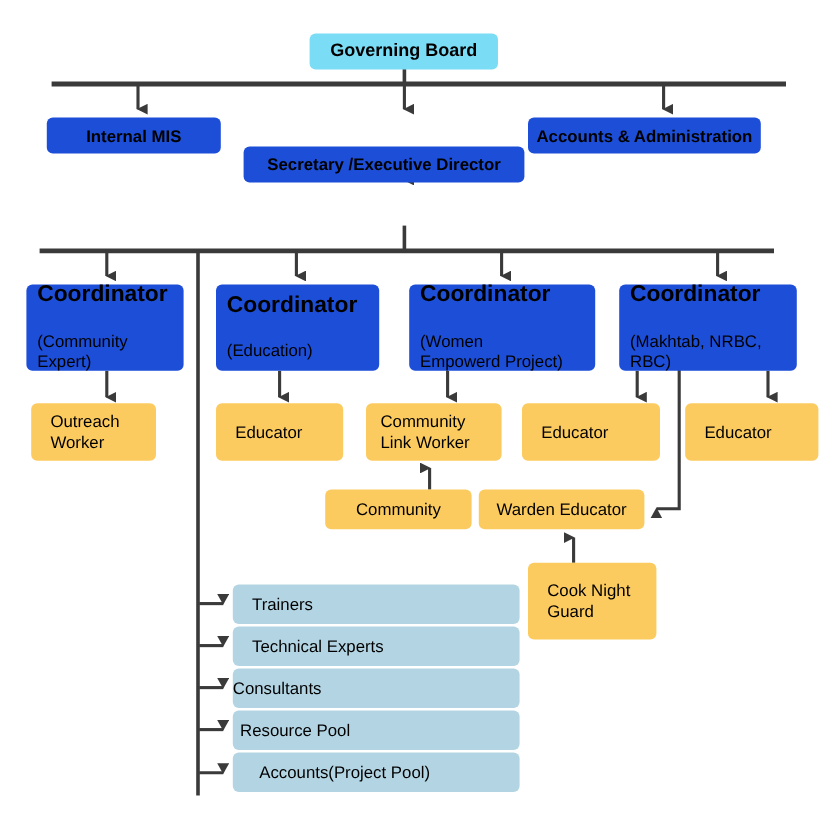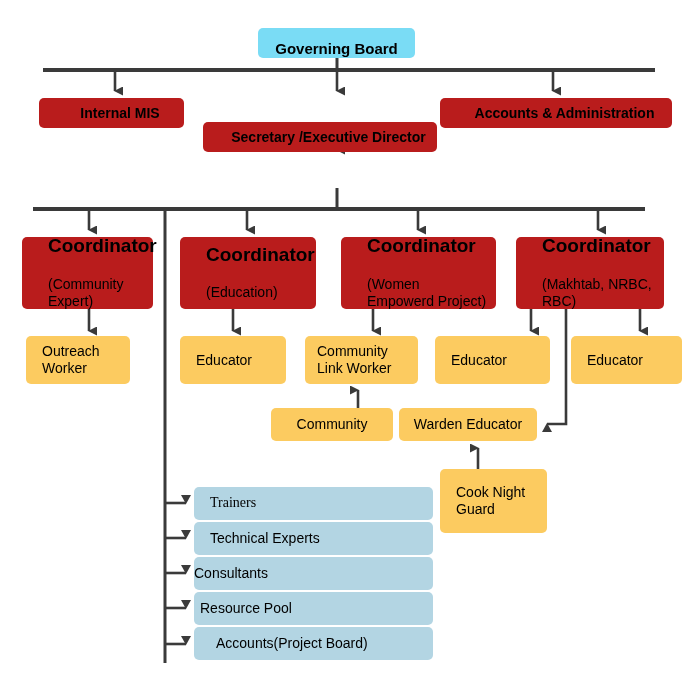--- a/index.html
+++ b/index.html
@@ -29,21 +29,21 @@
   .node-center {
     justify-content: center;
     text-align: center;
   }
   .node-left {
     justify-content: flex-start;
     text-align: left;
   }
   .fill-blue-dark { background: #7adcf5; }
   .fill-blue-light { background: #b3d5e3; }
-  .fill-yellow-light { background: #b91c1c; padding-left: 17px; }
+  .fill-yellow-light { background: #1d4ed8; }
   .fill-yellow-deep { background: #fccb60; }
   .t-14 { font-size: 14px; }
   .t-15 { font-size: 15px; }
   .bold { font-weight: bold; }
 
   .coord-title {
     font-size: 19px;
     font-weight: bold;
     display: block;
     line-height: 1.1;
@@ -128,33 +128,33 @@
 
     <path d="M478,469 L478,448" stroke="#3a3a3a" stroke-width="2.6" fill="none" marker-end="url(#arrow-up)"></path>
 
     <path d="M166,503 L186,503" stroke="#3a3a3a" stroke-width="2.6" fill="none" marker-end="url(#arrow-right)"></path>
     <path d="M166,538 L186,538" stroke="#3a3a3a" stroke-width="2.6" fill="none" marker-end="url(#arrow-right)"></path>
     <path d="M166,573 L186,573" stroke="#3a3a3a" stroke-width="2.6" fill="none" marker-end="url(#arrow-right)"></path>
     <path d="M166,608 L186,608" stroke="#3a3a3a" stroke-width="2.6" fill="none" marker-end="url(#arrow-right)"></path>
     <path d="M166,644 L186,644" stroke="#3a3a3a" stroke-width="2.6" fill="none" marker-end="url(#arrow-right)"></path>
   </svg>
 
-  <div class="node node-center fill-blue-dark t-15 bold" style="left:258px; top:28px; width:157px; height:30px;align-items:flex-end;">
+  <div class="node node-center fill-blue-dark t-15 bold" style="left:258px; top:28px; width:157px; height:30px;">
     <span>Governing Board</span>
   </div>
 
   <div class="node node-center fill-yellow-light t-14 bold" style="left:39px; top:98px; width:145px; height:30px;">
     <span>Internal MIS</span>
   </div>
 
   <div class="node node-center fill-yellow-light t-14 bold" style="left:203px; top:98px; width:234px; height:30px;margin-top:24px;">
     <span>Secretary /Executive Director</span>
   </div>
 
-  <div class="node node-center fill-yellow-light t-14 bold" style="left:440px; top:98px; width:232px; height:30px;">
+  <div class="node node-center fill-yellow-light t-14 bold" style="left:440px; top:98px; width:194px; height:30px;">
     <span>Accounts &amp; Administration</span>
   </div>
 
 
   <div class="node fill-yellow-light" style="left:22px; top:237px; width:131px; height:72px;">
     <div class="coord-body">
       <span class="coord-title">Coordinator</span>
       <span class="coord-sub">(Community
 Expert)</span>
     </div>
@@ -212,20 +212,20 @@
   <div class="node node-center fill-yellow-deep t-14" style="left:399px; top:408px; width:138px; height:33px;">
     <span>Warden Educator</span>
   </div>
 
   <div class="node node-left fill-yellow-deep t-14 pad-l-14" style="left:440px; top:469px; width:107px; height:64px;">
     <span>Cook Night
 Guard</span>
   </div>
 
   <div id="resource-pool">
-      <div class="node node-left fill-blue-light t-14" style="left: 194px; top: 487px; width: 239px; height: 33px; padding-left: 16px; font-family: Liberation Serif, serif;"><span>Trainers</span></div>
+      <div class="node node-left fill-blue-light t-14" style="left: 194px; top: 487px; width: 239px; height: 33px; padding-left: 16px;"><span>Trainers</span></div>
       <div class="node node-left fill-blue-light t-14" style="left: 194px; top: 522px; width: 239px; height: 33px; padding-left: 16px; text-align: right;"><span>Technical Experts</span></div>
       <div class="node node-left fill-blue-light t-14" style="left: 194px; top: 557px; width: 239px; height: 33px; padding-left: 0;"><span>Consultants</span></div>
       <div class="node node-left fill-blue-light t-14" style="left: 194px; top: 592px; width: 239px; height: 33px; padding-left: 6px;"><span>Resource Pool</span></div>
-      <div class="node node-left fill-blue-light t-14" style="left: 194px; top: 627px; width: 239px; height: 33px; padding-left: 22px;"><span>Accounts(Project Board)</span></div>
+      <div class="node node-left fill-blue-light t-14" style="left: 194px; top: 627px; width: 239px; height: 33px; padding-left: 22px;"><span>Accounts(Project Pool)</span></div>
     </div>
 
 </div>
 
 </body></html>

